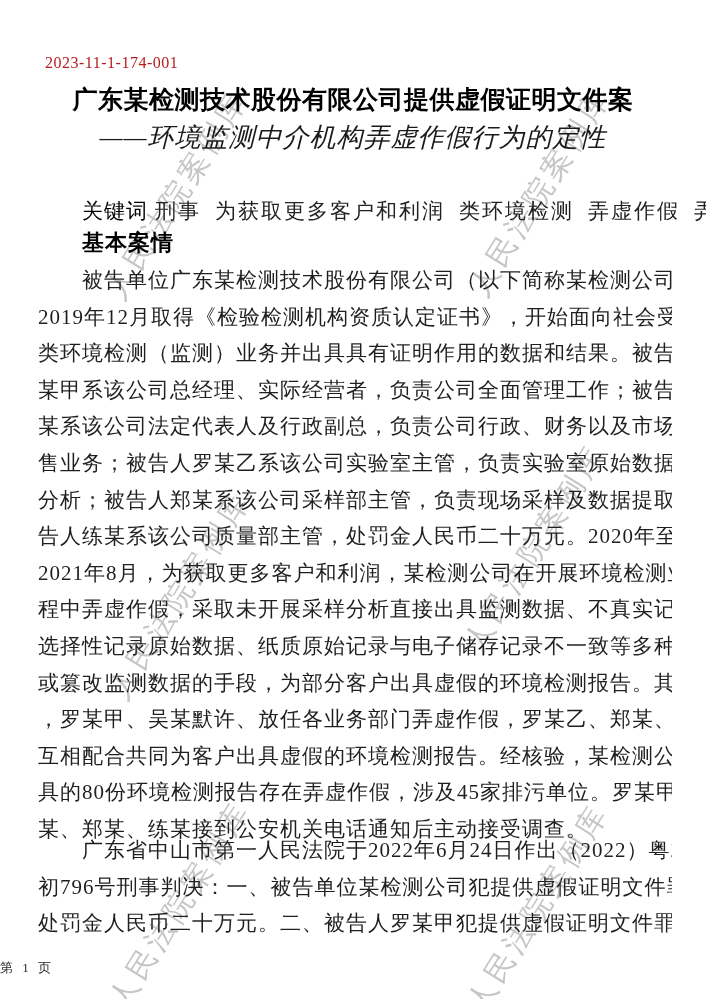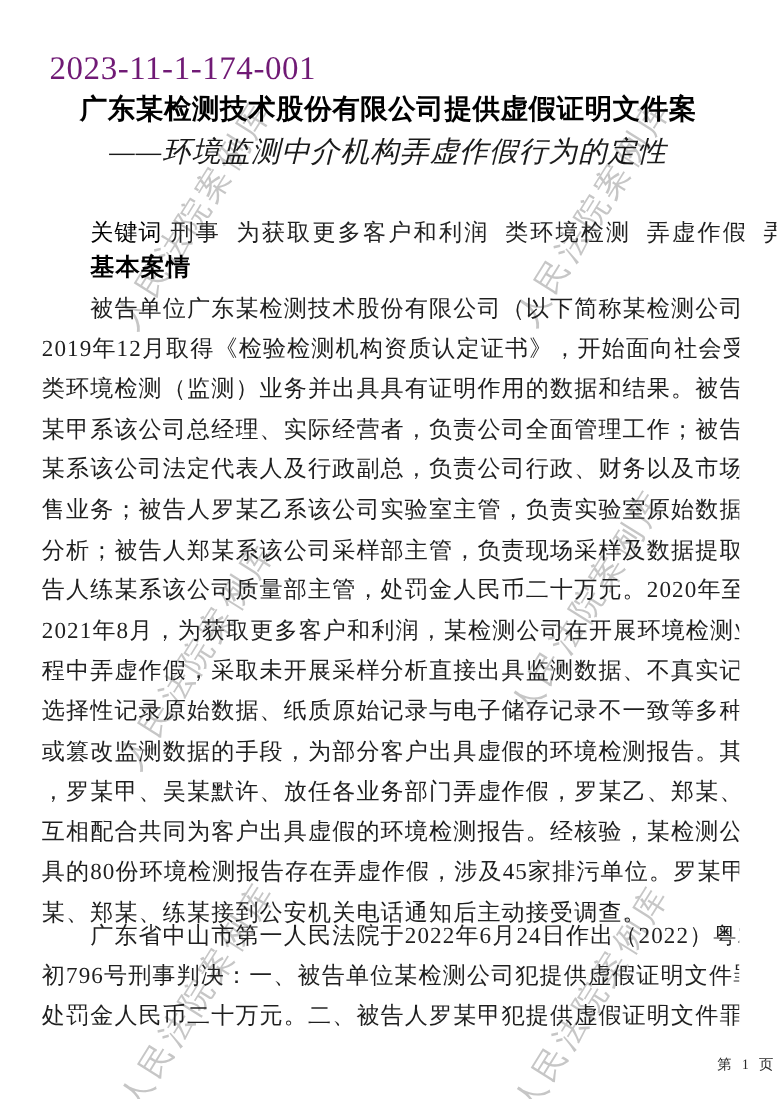--- a/index.html
+++ b/index.html
@@ -31,24 +31,24 @@
     position: absolute;
     white-space: nowrap;
     font-size: 30px;
     letter-spacing: 4px;
     font-family: "Liberation Serif", "DejaVu Serif", serif;
   }
   .case-number {
     position: absolute;
     left: 45px;
     top: 49px;
-    font-size: 30px;
+    font-size: 16px;
     line-height: 27px;
     letter-spacing: 0.5px;
-    color: #701a75;
+    color: #b91c1c;
   }
   .doc-title {
     position: absolute;
     left: 0;
     right: 0;
     top: 84px;
     text-align: center;
     font-size: 25px;
     line-height: 32px;
     font-weight: bold;
@@ -118,21 +118,21 @@
   .body-para div.line:first-of-type {
     text-indent: 44px;
   }
   .para-1 { top: 262px; }
   .para-2 { top: 832px; }
   .page-footer {
     position: absolute;
     left: 0;
     right: 0;
     top: 959px;
-    text-align: right;
+    text-align: left;
     font-size: 13px;
     line-height: 18px;
     color: #2a2a2a;
     letter-spacing: 3px;
   }
 </style>
 </head>
 <body>
 
 <div class="page">

